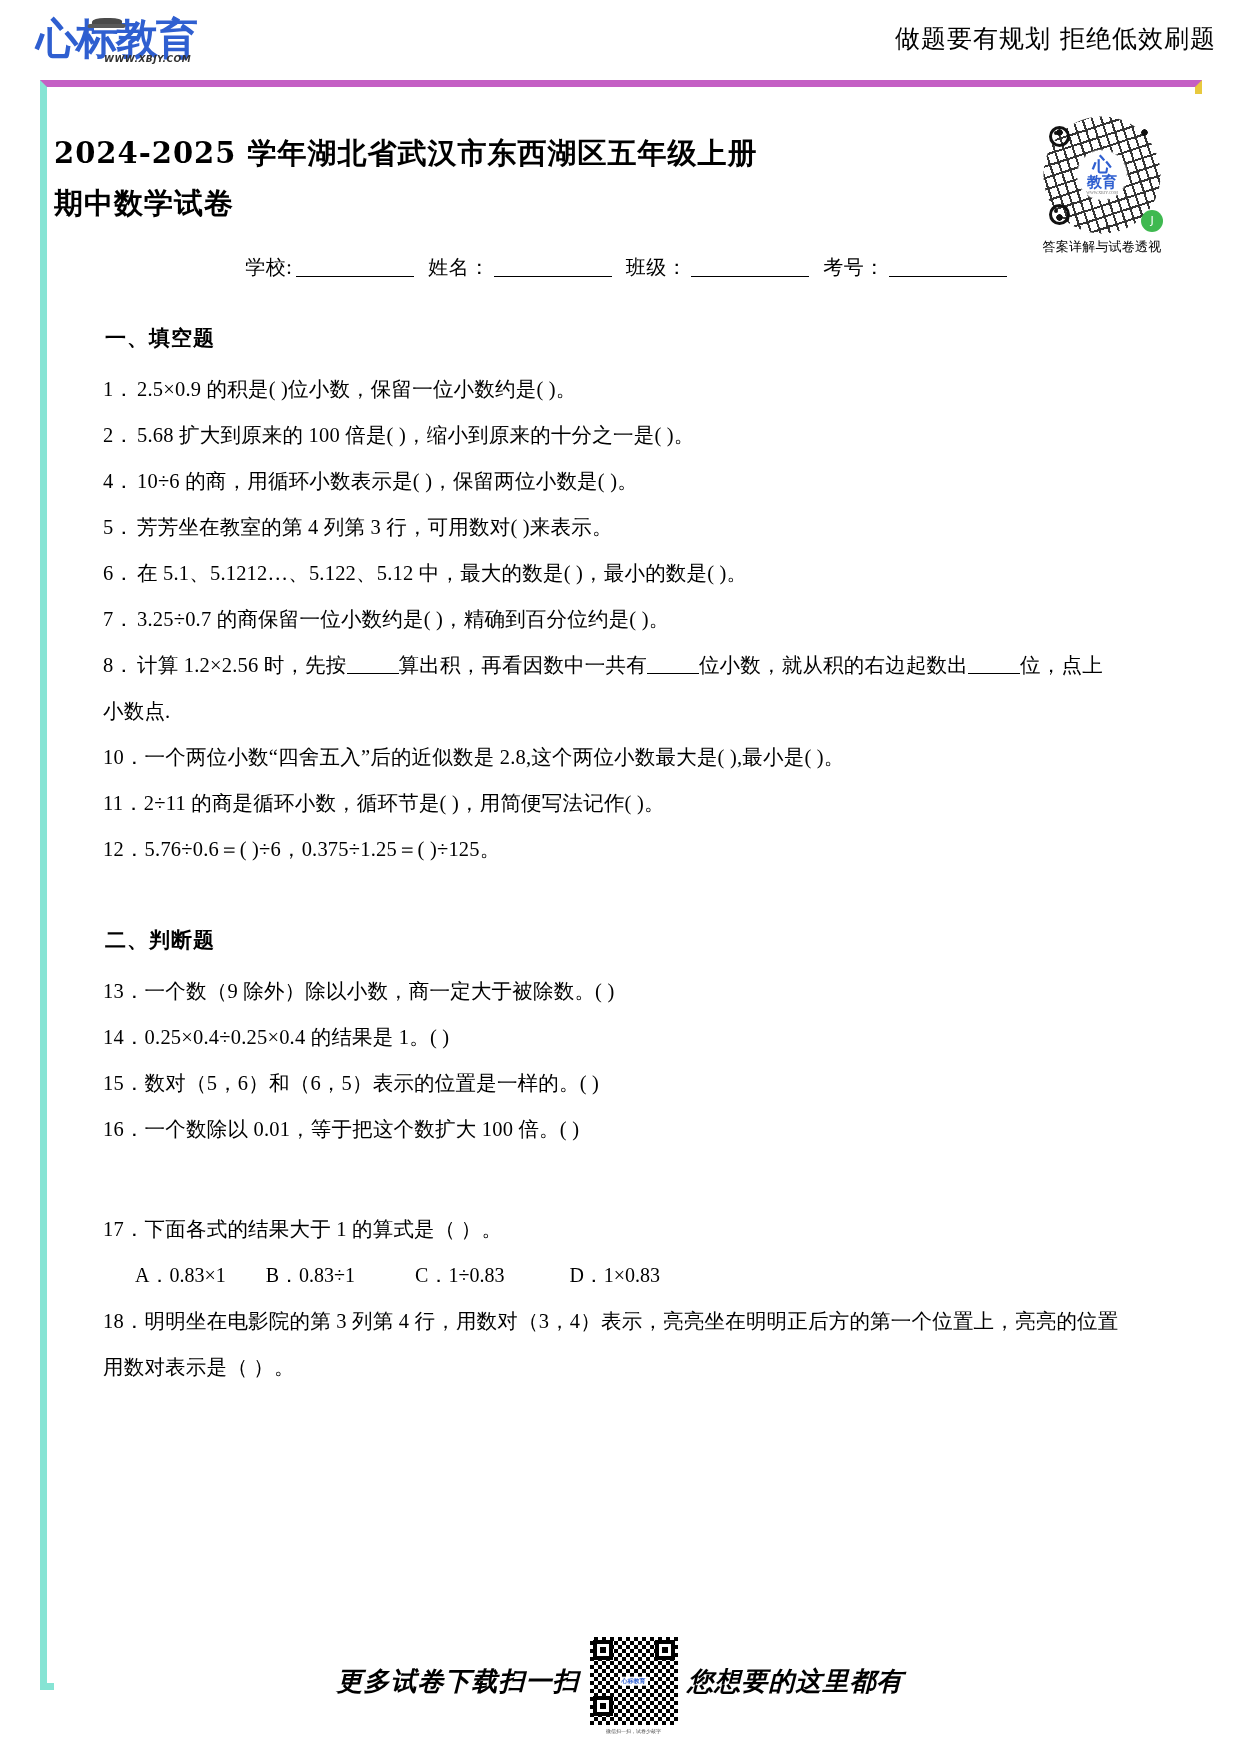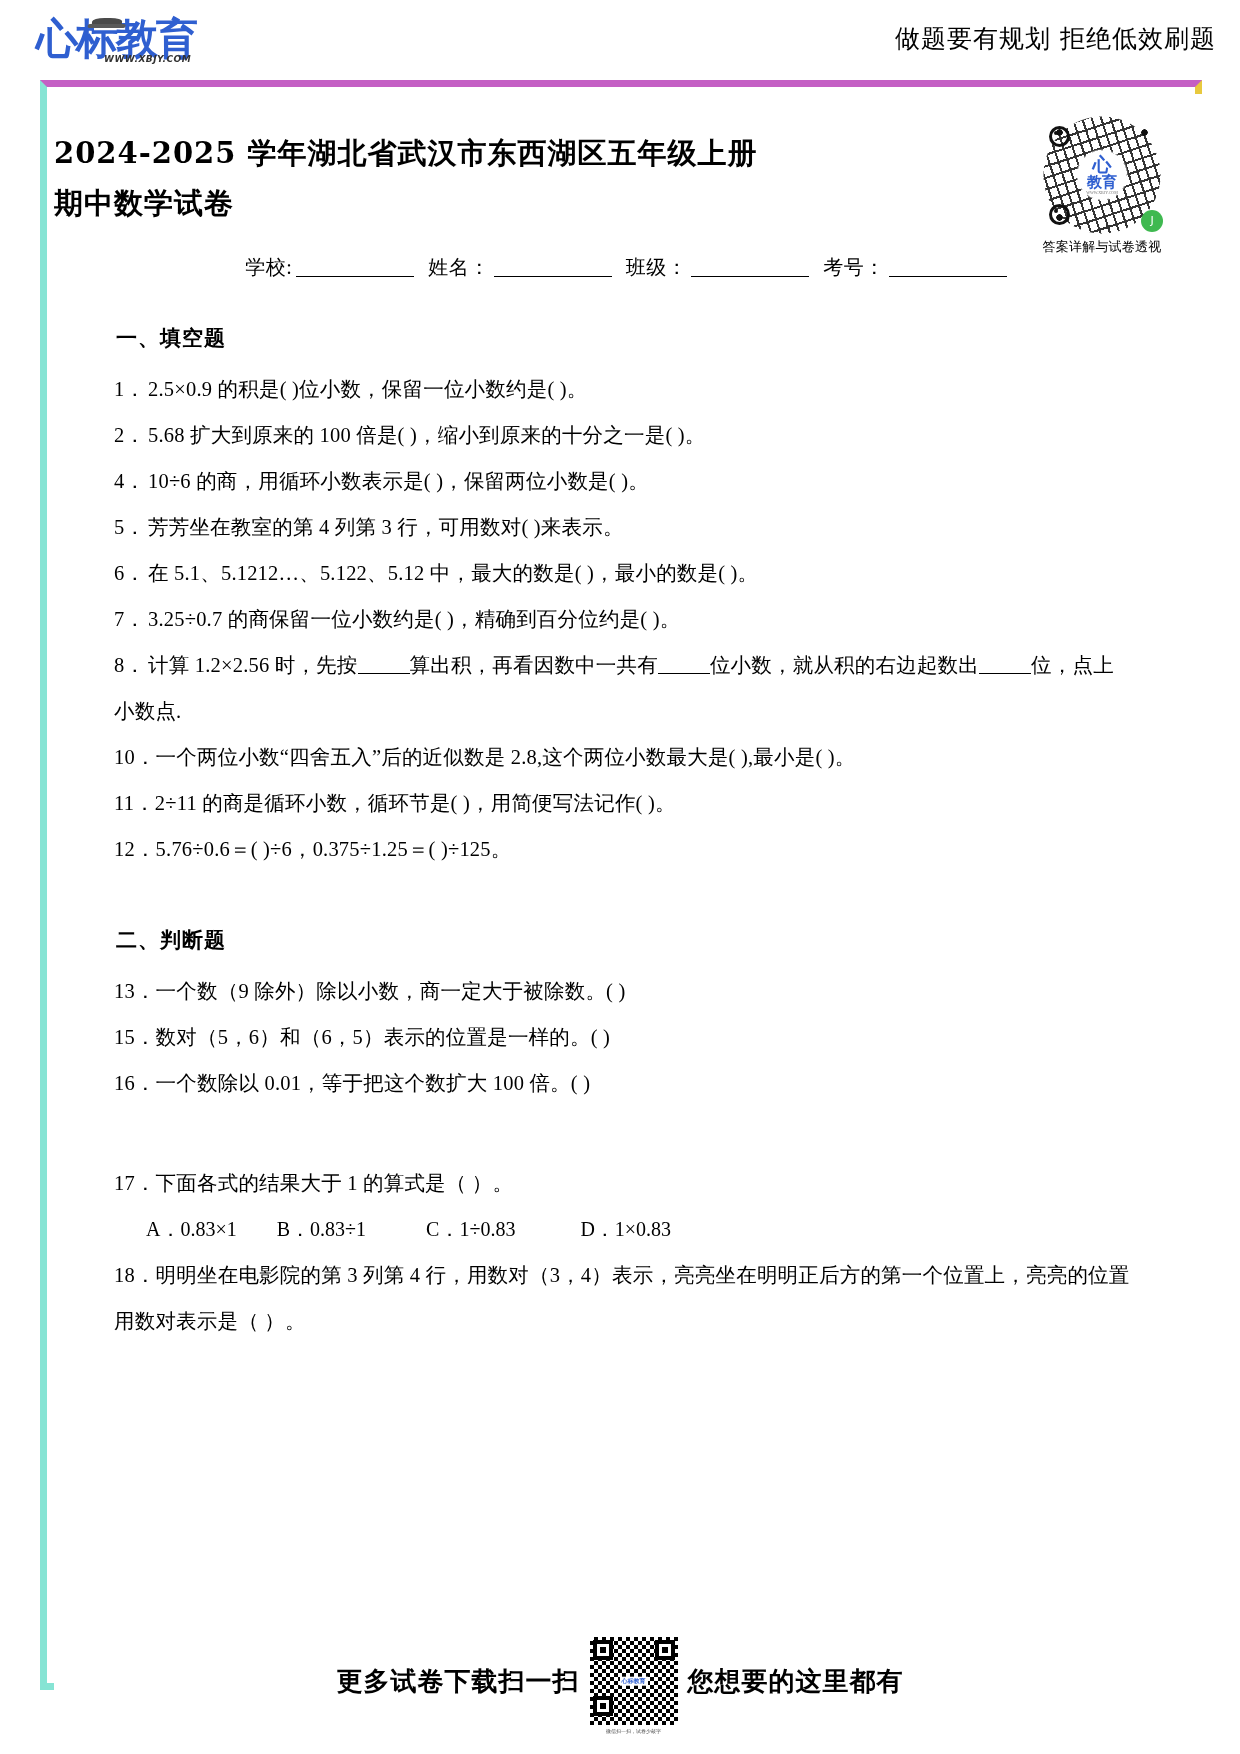--- a/index.html
+++ b/index.html
@@ -216,21 +216,21 @@
   .qr-caption {
     margin-top: 4px;
     font-size: 13px;
     white-space: nowrap;
     letter-spacing: .2px;
   }
 
   
   .content {
     position: absolute;
-    left: 60px;
+    left: 49px;
     top: 230px;
     width: 1018px;
   }
   .section-head {
     font-family: "DejaVu Sans", sans-serif;
     font-weight: bold;
     font-size: 21px;
     letter-spacing: 1px;
     margin: 0 0 14px 2px;
   }
@@ -267,20 +267,21 @@
     justify-content: center;
     gap: 10px;
     height: 100%;
   }
   .footer-text {
     font-family: "DejaVu Sans", sans-serif;
     font-size: 26px;
     font-weight: bold;
     letter-spacing: 1px;
     white-space: nowrap;
+    font-style: italic;
   }
   .footer-qr {
     width: 88px;
     height: 88px;
     position: relative;
     background-image:
       repeating-linear-gradient(0deg, #000 0 4px, #fff 4px 8px),
       repeating-linear-gradient(90deg, #000 0 4px, #fff 4px 8px);
     background-blend-mode: difference;
   }
@@ -381,20 +382,21 @@
       <div class="q wrap"><span class="num">8．</span><span>计算 1.2×2.56 时，先按</span><span class="u"></span><span>算出积，再看因数中一共有</span><span class="u"></span><span>位小数，就从积的右边起数</span><span>出</span><span class="u"></span><span>位，点上小数点.</span></div>
 
       <div class="q"><span class="num wide">10．</span><span>一个两位小数“四舍五入”后的近似数是 2.8,这个两位小数最大是(          ),最小是(          )。</span></div>
       <div class="q"><span class="num wide">11．</span><span>2÷11 的商是循环小数，循环节是(            )，用简便写法记作(            )。</span></div>
       <div class="q"><span class="num wide">12．</span><span>5.76÷0.6＝(            )÷6，0.375÷1.25＝(            )÷125。</span></div>
 
       <div class="section-gap"></div>
       <div class="section-head">二、判断题</div>
 
       <div class="q"><span class="num wide">13．</span><span>一个数（9 除外）除以小数，商一定大于被除数。(            )</span></div>
+      <div class="q"><span class="num wide">14．</span><span>0.25×0.4÷0.25×0.4 的结果是 1。(            )</span></div>
       <div class="q"><span class="num wide">15．</span><span>数对（5，6）和（6，5）表示的位置是一样的。(            )</span></div>
       <div class="q"><span class="num wide">16．</span><span>一个数除以 0.01，等于把这个数扩大 100 倍。(            )</span></div>
 
       <div class="section-gap"></div>
 
       <div class="q"><span class="num wide">17．</span><span>下面各式的结果大于 1 的算式是（   ）。</span></div>
       <div class="opts">
         <span class="op">A．0.83×1</span>
         &nbsp;&nbsp;&nbsp;&nbsp;&nbsp;&nbsp;
         <span class="op">B．0.83÷1</span>

